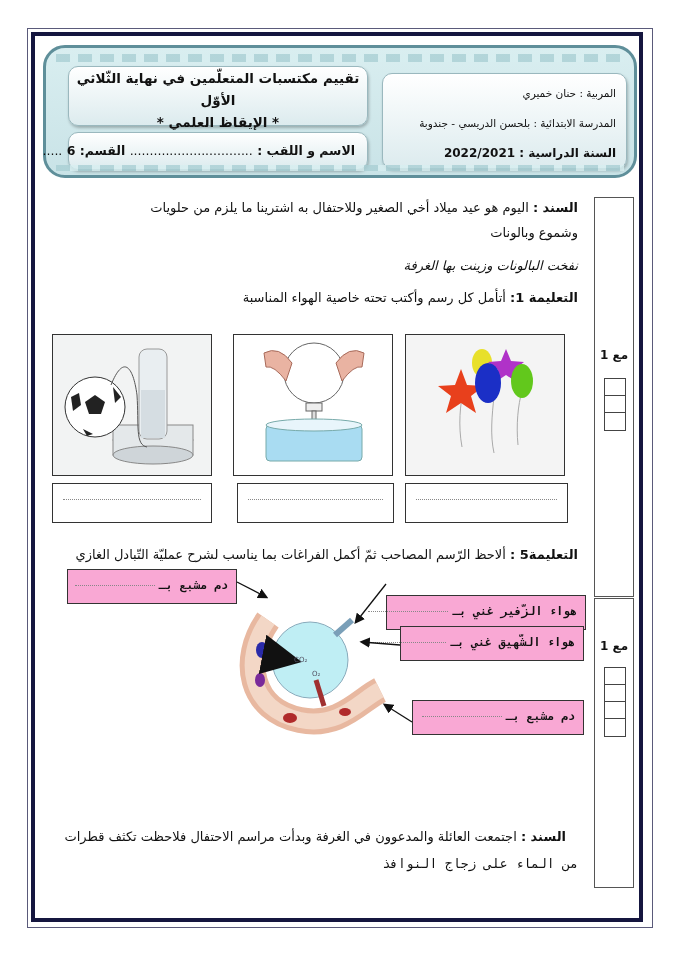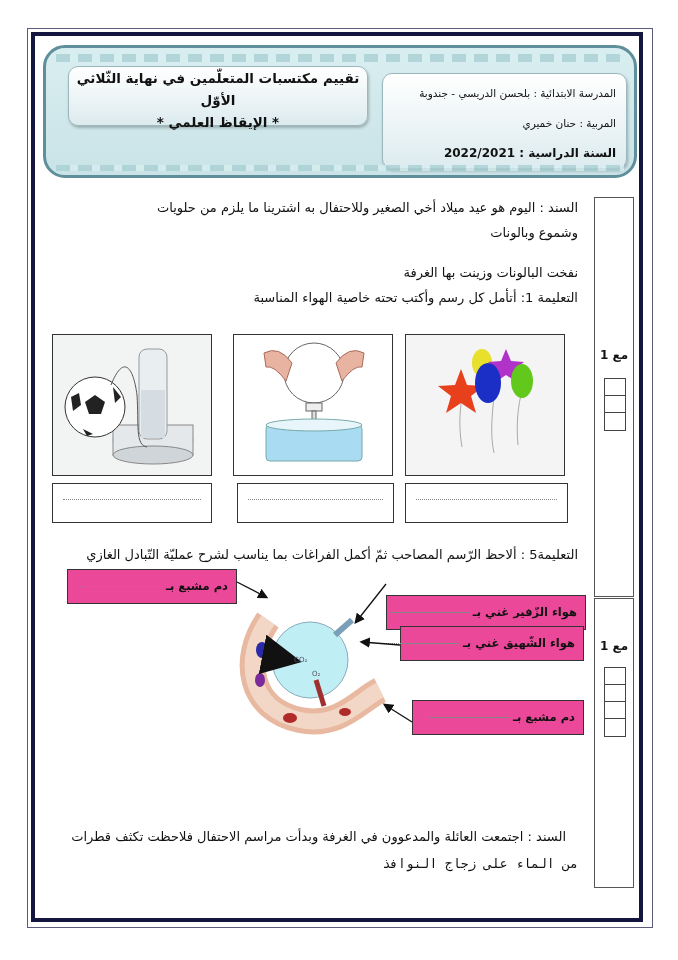--- a/index.html
+++ b/index.html
@@ -17,43 +17,50 @@
   .name-panel{left:22px;top:84px;width:300px;height:38px;font-weight:bold;font-size:12.5px;line-height:36px;padding-right:12px;white-space:nowrap;}
   .name-panel .dots{font-weight:normal;letter-spacing:-1px;}
   .score-col{position:absolute;left:594px;width:40px;border:1.5px solid #555;box-sizing:border-box;}
   .score-col1{top:197px;height:400px;}
   .score-col2{top:598px;height:290px;}
   .score-label{position:absolute;left:0;width:100%;text-align:center;font-size:12px;font-weight:bold;direction:rtl;}
   .score-boxes{position:absolute;left:9px;width:22px;border:1px solid #444;box-sizing:border-box;}
   .score-boxes div{height:17px;border-bottom:1px solid #444;box-sizing:border-box;}
   .score-boxes div:last-child{border-bottom:none;}
   .text{position:absolute;direction:rtl;font-size:13px;line-height:20px;white-space:nowrap;}
-  .text b{font-weight:normal;}
+  .text b{font-weight:bold;}
   .img-box{position:absolute;top:334px;width:160px;height:142px;border:1.5px solid #333;box-sizing:border-box;background:#fff;overflow:hidden;}
   .ans-box{position:absolute;top:483px;height:40px;border:1.5px solid #333;box-sizing:border-box;}
   .ans-box .dots{position:absolute;left:10px;right:10px;top:15px;border-top:1px dotted #888;}
-  .label-box{position:absolute;height:35px;border:1.5px solid #333;box-sizing:border-box;background:#ec4899;direction:rtl;font-size:11.5px;font-weight:bold;line-height:32px;padding-right:8px;white-space:nowrap;}
+  .label-box{position:absolute;height:35px;border:1.5px solid #333;box-sizing:border-box;background:#f9a8d4;direction:rtl;font-size:11.5px;font-weight:bold;line-height:32px;padding-right:8px;white-space:nowrap;font-family:Liberation Mono, monospace;}
   .label-box .dots{display:inline-block;width:80px;border-top:1px dotted #888;vertical-align:middle;margin-right:4px;}
   svg{position:absolute;}
 </style>
 </head>
 <body>
 
 <div class="outer-frame"></div>
 <div class="inner-frame"></div>
 
 <div class="header-banner">
   <div class="panel school-panel">
+    <div>المربية : حنان خميري</div>
     <div>المدرسة الابتدائية : بلحسن الدريسي - جندوبة</div>
-    <div>المربية : حنان خميري</div>
     <div class="year">السنة الدراسية : 2022/2021</div>
   </div>
   <div class="panel title-panel">
     <div>تقييم مكتسبات المتعلّمين في نهاية الثّلاثي الأوّل</div>
     <div>* الإيقاظ العلمي *</div>
+  </div>
+  <div class="panel name-panel">
+    <span>الاسم و اللقب :</span>
+    <span class="dots">...............................</span>
+    <span>القسم:</span>
+    <span>6</span>
+    <span class="dots">.....</span>
   </div>
 </div>
 
 <div class="score-col score-col1">
   <div class="score-label" style="top:150px;">مع 1</div>
   <div class="score-boxes" style="top:180px;">
     <div></div>
       <div></div>
       <div></div>
   </div>
@@ -66,21 +73,21 @@
       <div></div>
       <div></div>
   </div>
 </div>
 
 <div class="text" style="right:100px;top:198px;">
   <b>السند :</b>
   <span>اليوم هو عيد ميلاد أخي الصغير وللاحتفال به اشترينا ما يلزم من حلويات</span>
 </div>
 <div class="text" style="right:100px;top:223px;">وشموع وبالونات</div>
-<div class="text" style="right:100px;top:263px;">نفخت البالونات وزينت بها الغرفة</div>
+<div class="text" style="right:100px;top:256px;font-style:italic;">نفخت البالونات وزينت بها الغرفة</div>
 <div class="text" style="right:100px;top:288px;">
   <b>التعليمة 1:</b>
   <span>أتأمل كل رسم وأكتب تحته  خاصية الهواء المناسبة</span>
 </div>
 
 <div class="img-box" style="left:52px;">
   <svg width="160" height="142" viewBox="0 0 160 142" style="left:0;top:0;">
     <rect x="0" y="0" width="160" height="142" fill="#f2f3f3"></rect>
     <ellipse cx="100" cy="105" rx="40" ry="10" fill="#dfe3e6" stroke="#888"></ellipse>
     <rect x="60" y="90" width="80" height="30" fill="#e4e8ea" stroke="#888"></rect>

